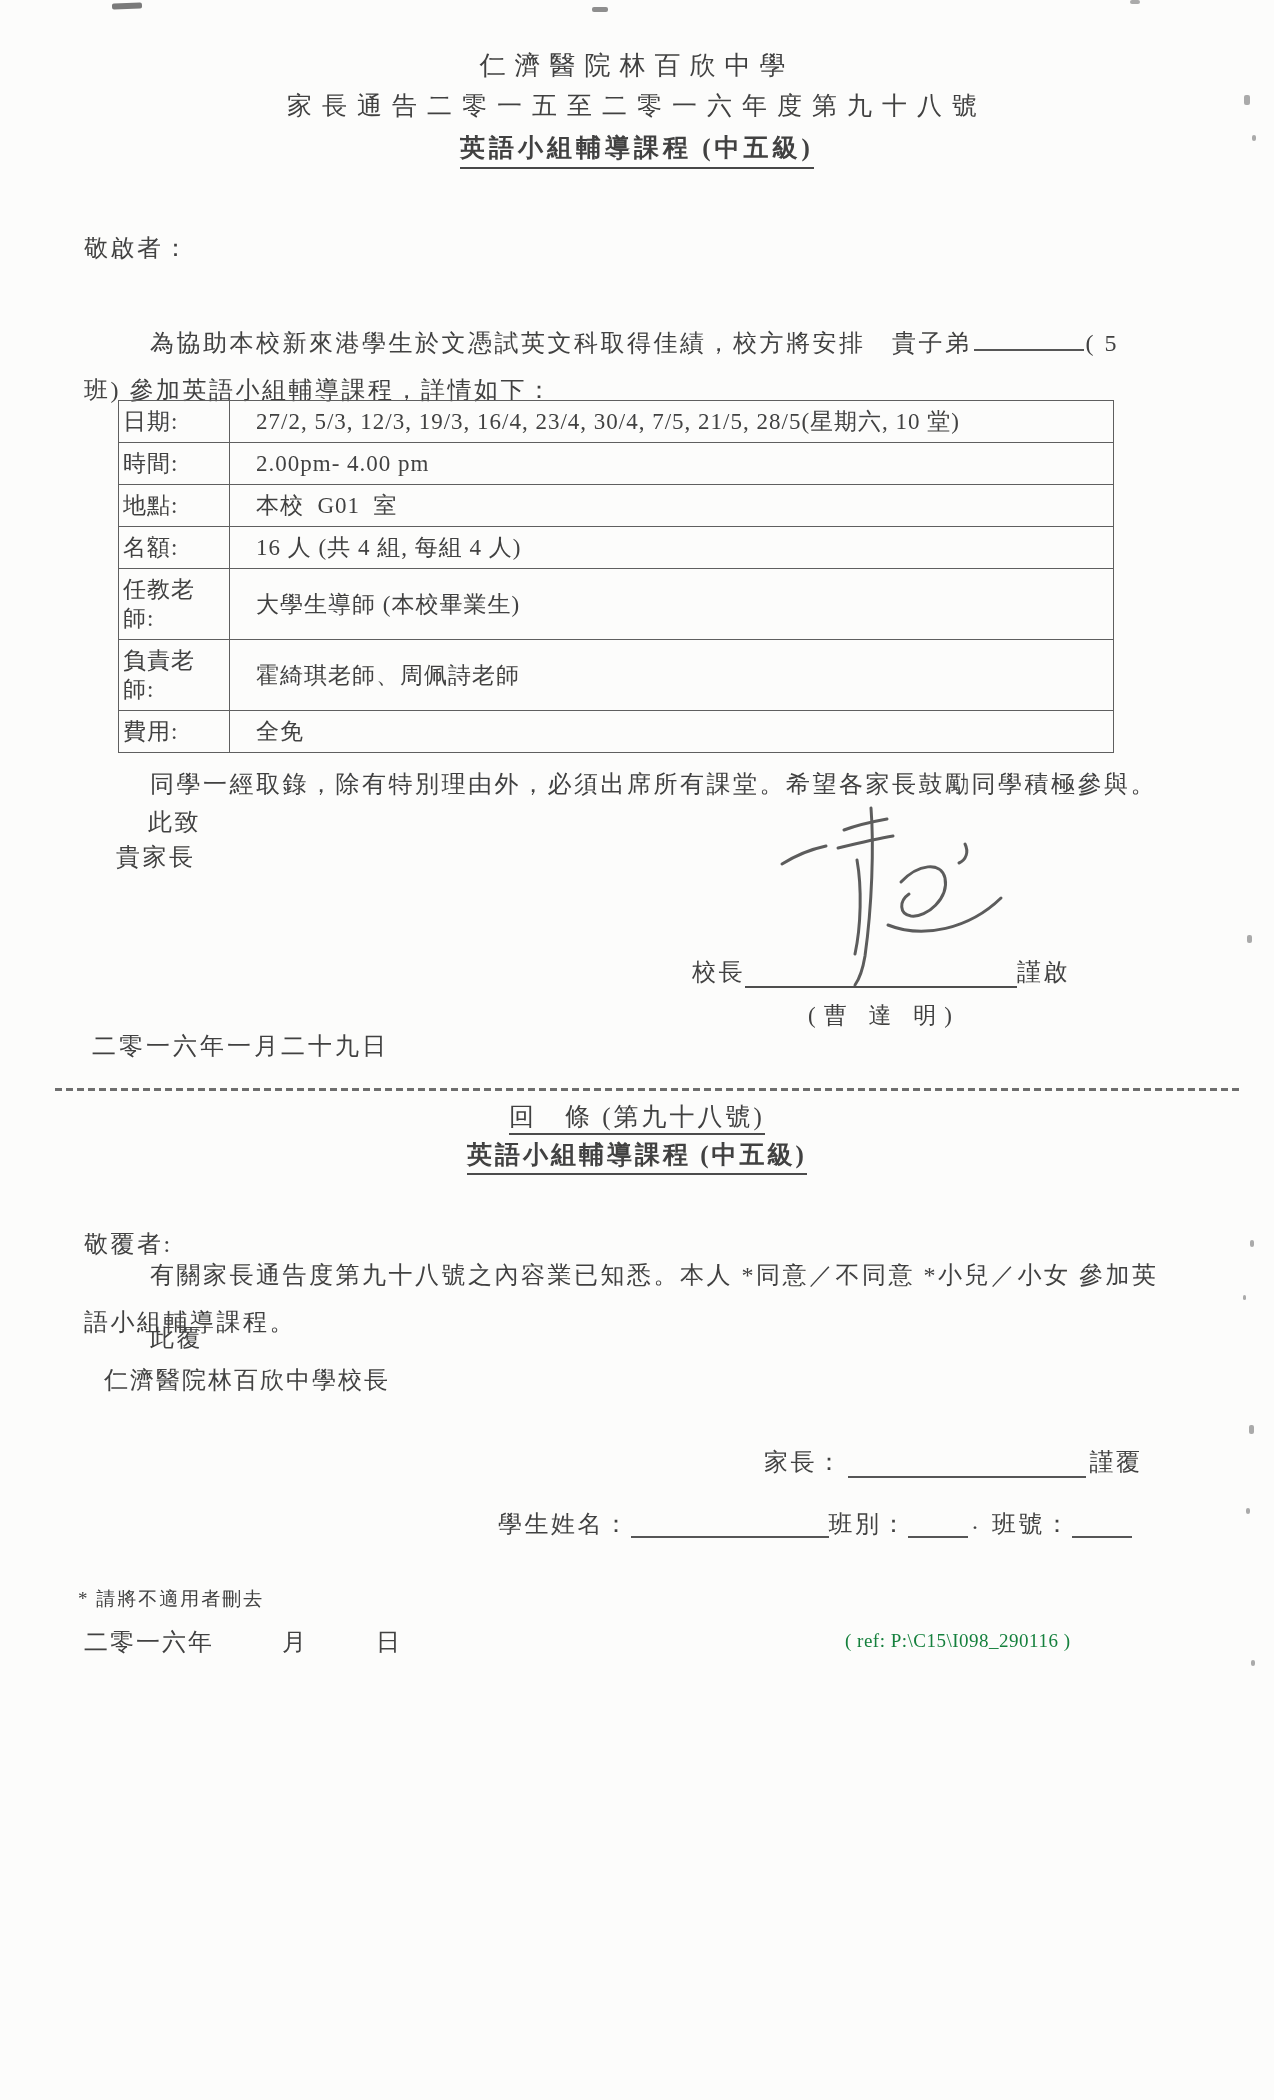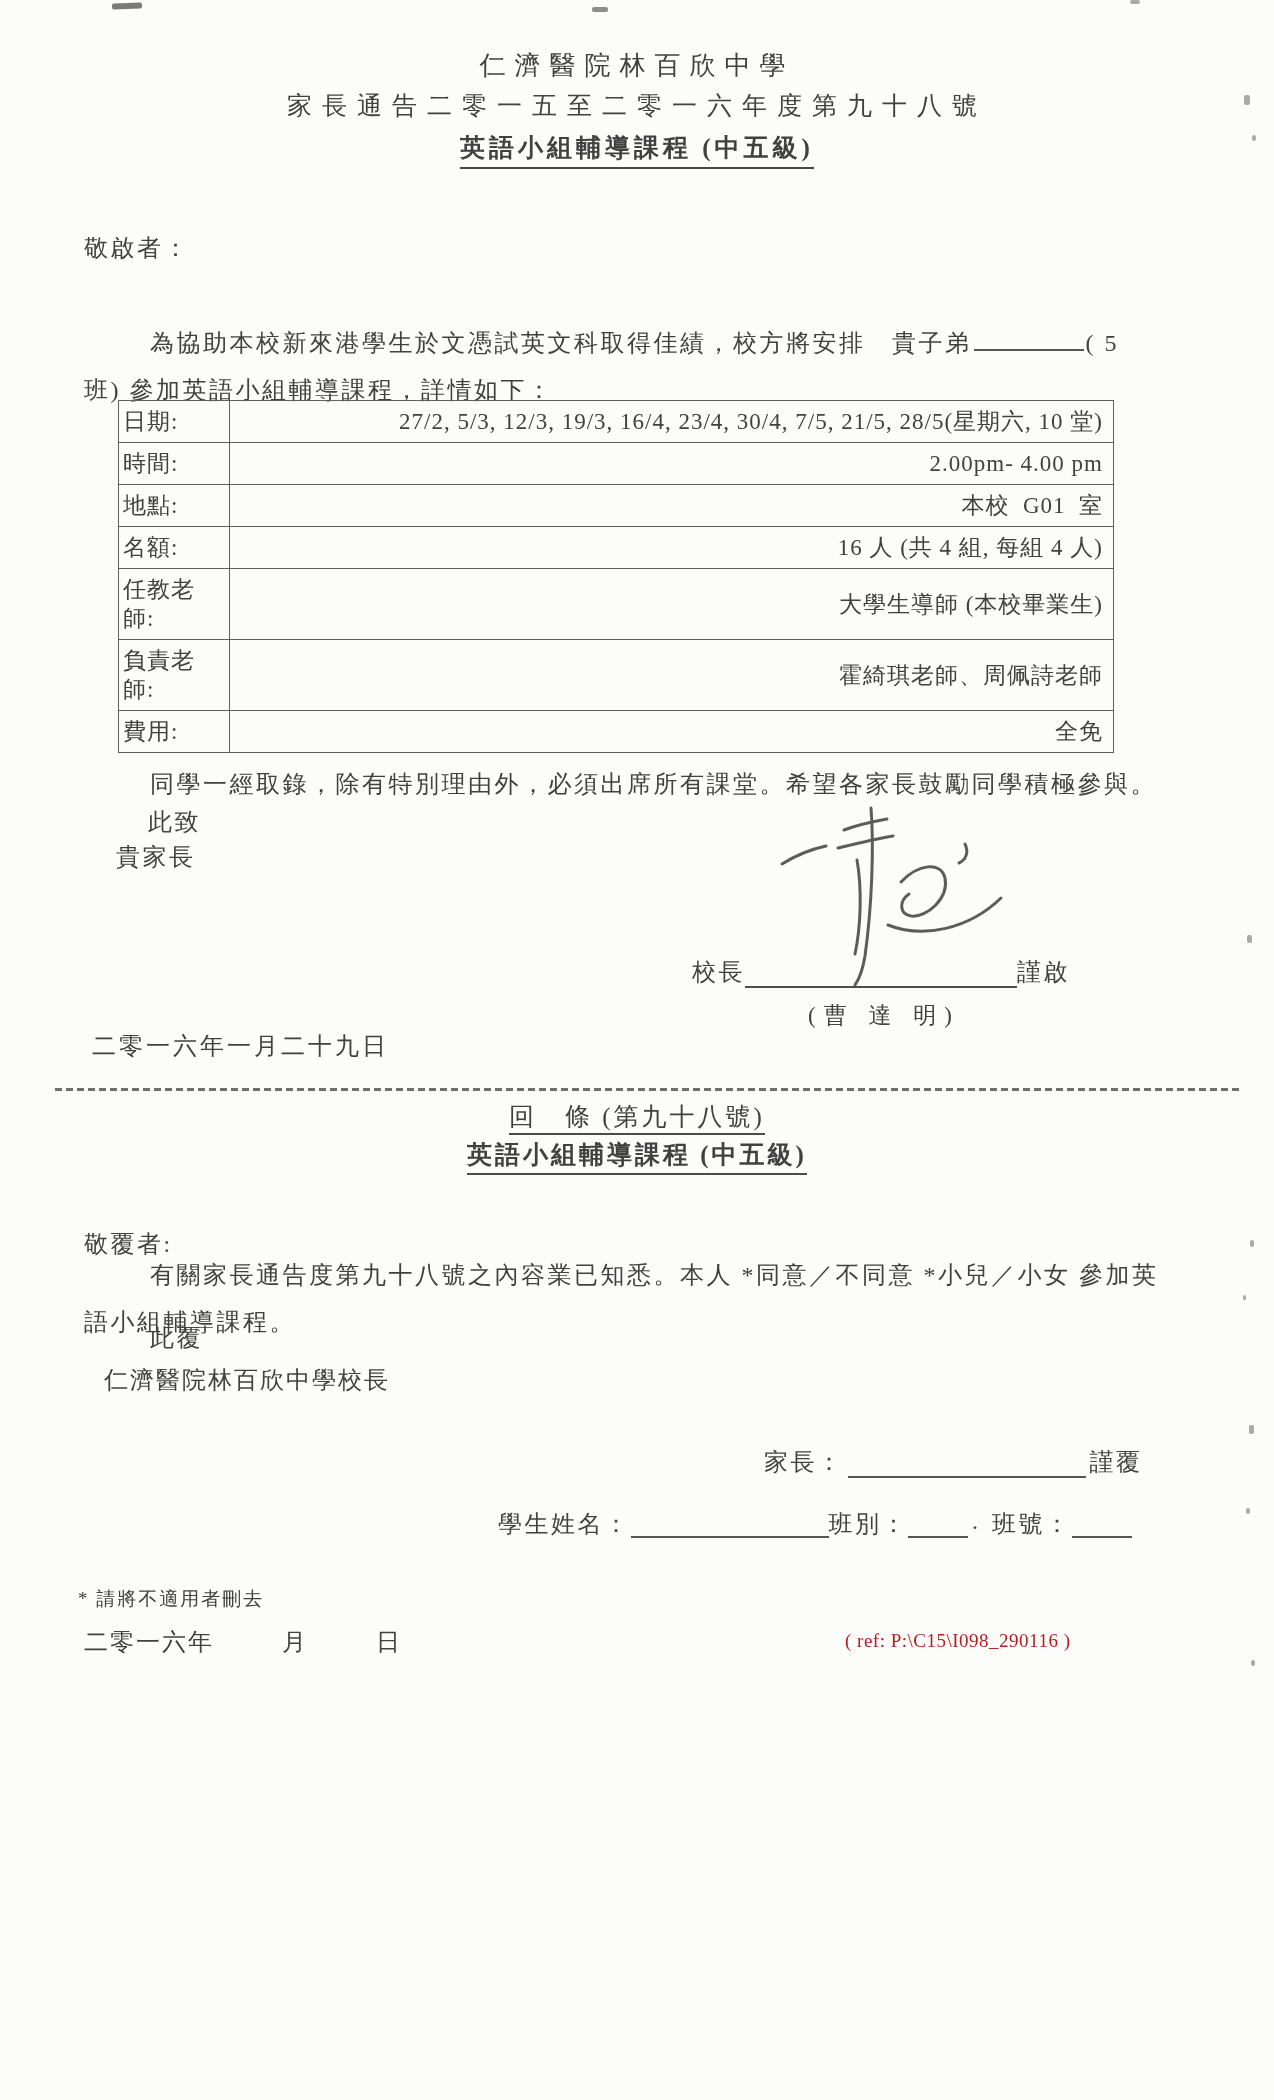--- a/index.html
+++ b/index.html
@@ -26,21 +26,21 @@
   .manual-line{white-space:nowrap;}
   .intro{top:296px;left:84px;width:1120px;}
   .indent{display:inline-block;width:66px;}
   .blank{display:inline-block;height:3px;border-bottom:2px solid #565656;}
   .blank-name{width:110px;margin:0 2px;}
   
   table.details{top:400px;left:118px;width:996px;border-collapse:collapse;
     font-size:23px;letter-spacing:1px;}
   table.details td{border:1.5px solid #5f5f5f;padding:6px 10px 6px 4px;line-height:29px;}
   table.details td.lbl{width:96px;}
-  table.details td.val{padding-left:26px;white-space:pre-wrap;text-align:right;}
+  table.details td.val{padding-left:26px;white-space:pre-wrap;}
   .attendance{top:737px;left:84px;width:1140px;text-indent:66px;}
   
   .this-to{top:806px;left:148px;font-size:24px;}
   .recipient{top:841px;left:116px;font-size:24px;}
   .signature{top:806px;left:768px;z-index:3;}
   .principal-row{top:956px;left:692px;display:flex;align-items:flex-end;gap:0;font-size:24px;}
   .sig-line{display:inline-block;width:272px;height:30px;border-bottom:2px solid #4e4e4e;}
   .principal-name{top:1000px;left:742px;width:284px;text-align:center;font-size:23px;letter-spacing:8px;}
   .notice-date{top:1030px;left:92px;font-size:24px;letter-spacing:3px;}
   
@@ -60,21 +60,21 @@
   .parent-row{top:1446px;left:752px;display:flex;align-items:flex-end;gap:4px;font-size:24px;margin-left:12px;}
   .parent-blank{width:238px;height:28px;}
   .student-row{top:1508px;left:498px;display:flex;font-size:24px;}
   .student-blank{width:198px;height:28px;}
   .small-blank{width:60px;height:28px;}
   .class-dot{margin:0 4px;}
   .class-no-label{margin-left:10px;}
   .footnote{top:1586px;left:78px;font-size:19px;letter-spacing:2px;}
   .bottom-date{top:1626px;left:84px;font-size:24px;letter-spacing:2px;}
   .gap-m{margin-left:60px;}
-  .ref{top:1630px;left:845px;font-size:19px;letter-spacing:0.5px;color:#b91c1c;}
+  .ref{top:1630px;left:845px;font-size:19px;letter-spacing:0.5px;color:#15803d;}
   
   .art{position:absolute;background:#8f8f8f;border-radius:2px;opacity:.75;}
 </style>
 </head>
 <body>
 
 <div class="page">
 
   <span class="art abs" style="top:3px;left:112px;width:30px;height:6px;transform:rotate(-2deg);background:#4f4f4f;"></span>
   <span class="art abs" style="top:7px;left:592px;width:16px;height:5px;background:#6a6a6a;"></span>

